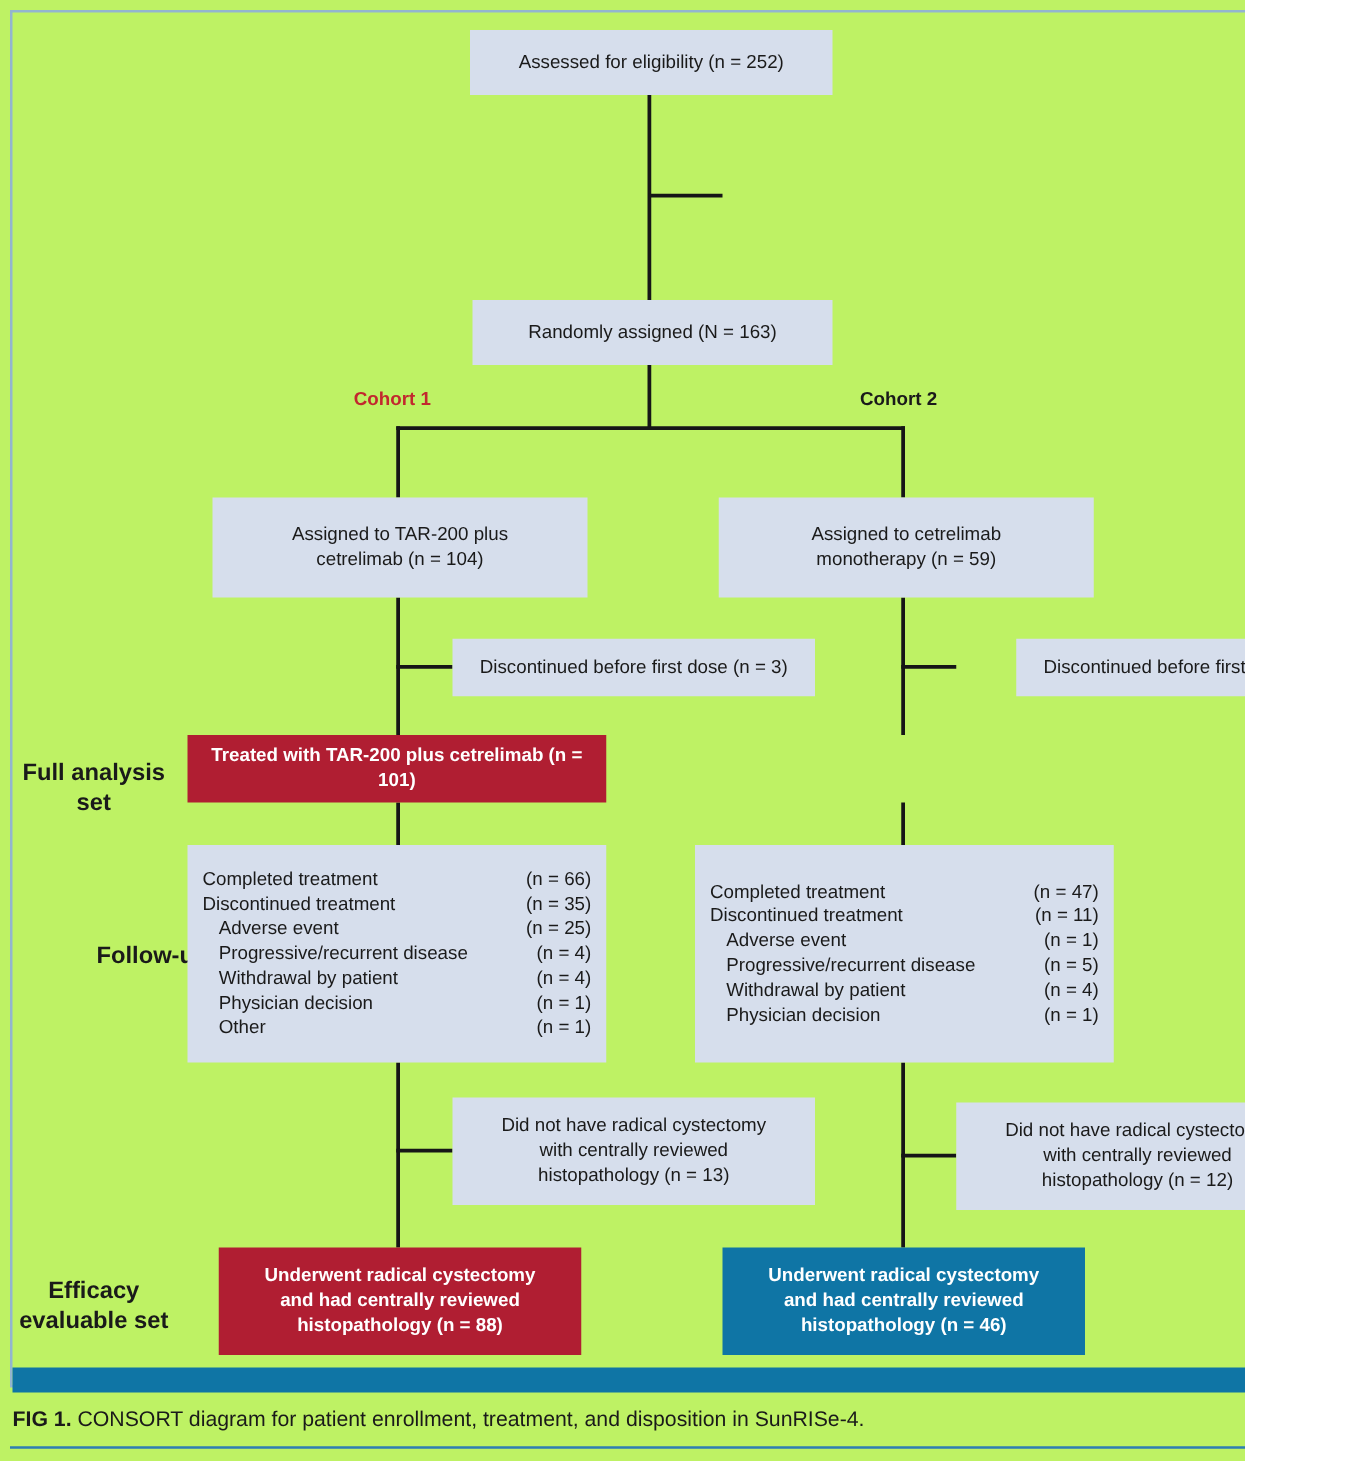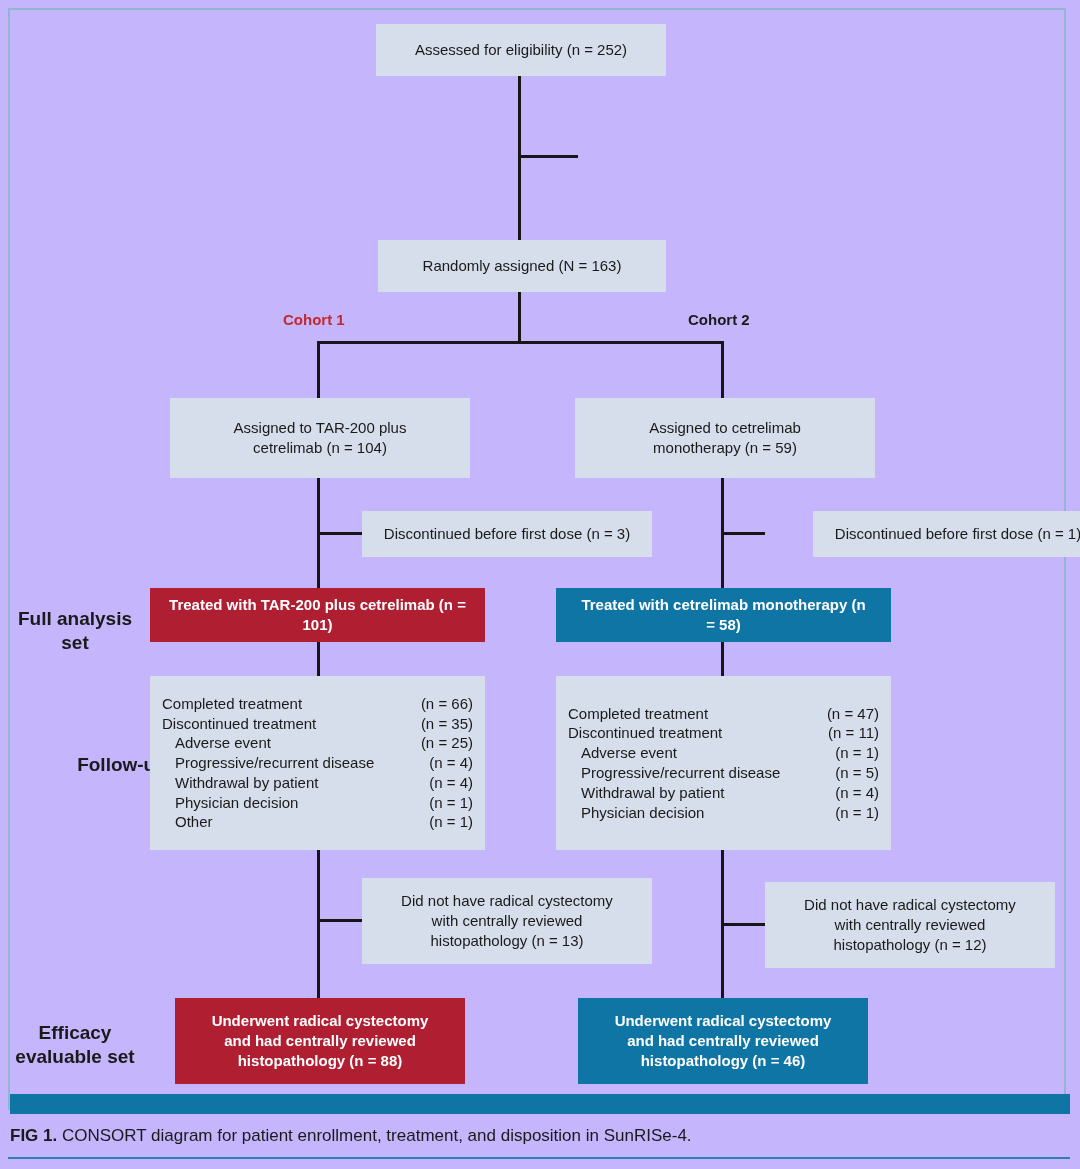--- a/index.html
+++ b/index.html
@@ -1,17 +1,17 @@
 <!DOCTYPE html>
 <html style="--red: #b01e32; --blue: #0f75a5; --cohort-red: #c2282e; --fill: #d6deec; --frame: #93b5cf; --line: #161616; --rule: #2e7eb3; --text: #1a1a1a;"><head>
 <meta charset="utf-8">
 <style>
   html,body{margin:0;padding:0;background:#ffffff;}
   body{font-family:"Liberation Sans","DejaVu Sans",sans-serif;color:var(--text,#1a1a1a);}
-  .stage{position:relative;width:1080px;height:1169px;background:#c4b5fd;overflow:hidden;}
+  .stage{position:relative;width:996px;height:1169px;background:#bef264;overflow:hidden;}
   .frame{position:absolute;left:8px;top:8px;width:1058px;height:1102px;border:2px solid var(--frame,#93b5cf);box-sizing:border-box;}
   .box{position:absolute;box-sizing:border-box;font-size:15px;line-height:1.32;}
   .light{background:var(--fill,#d6deec);}
   .center{display:flex;align-items:center;justify-content:center;text-align:center;padding:4px 10px;}
   .solid-red{background:var(--red,#b01e32);color:#ffffff;font-weight:bold;}
   .solid-blue{background:var(--blue,#0f75a5);color:#ffffff;font-weight:bold;}
   .list{display:flex;flex-direction:column;justify-content:center;padding:8px 12px;}
   .row{display:flex;justify-content:space-between;align-items:baseline;}
   .row .lbl{white-space:nowrap;}
   .row .num{white-space:nowrap;margin-left:8px;}
@@ -63,23 +63,20 @@
       <span style="max-width:200px;">Assigned to cetrelimab monotherapy (n = 59)</span>
     </div>
 
   <div class="box light center" style="left:362px;top:511px;width:290px;height:46px;">Discontinued before first dose (n = 3)</div>
   <div class="box light center" style="left:765px;top:511px;width:290px;height:46px;margin-left:48px;">Discontinued before first dose (n = 1)</div>
 
   <div class="side-label" style="left:10px;top:607px;width:130px;">Full analysis set</div>
 
   <div class="box solid-red center" style="left:150px;top:588px;width:335px;height:54px;">
       <span style="max-width:300px;">Treated with TAR-200 plus cetrelimab (n = 101)</span>
-    </div>
-  <div class="box solid-blue center" style="left:556px;top:588px;width:335px;height:54px;">
-      <span style="max-width:290px;">Treated with cetrelimab monotherapy (n = 58)</span>
     </div>
 
   <div class="side-label" style="left:10px;top:753px;width:130px;padding-left:47px;">Follow-up</div>
 
   <div class="box light list" style="left:150px;top:676px;width:335px;height:174px;">
     <div class="row">
         <span class="lbl">Completed treatment</span>
         <span class="num">(n = 66)</span>
       </div>
     <div class="row">

